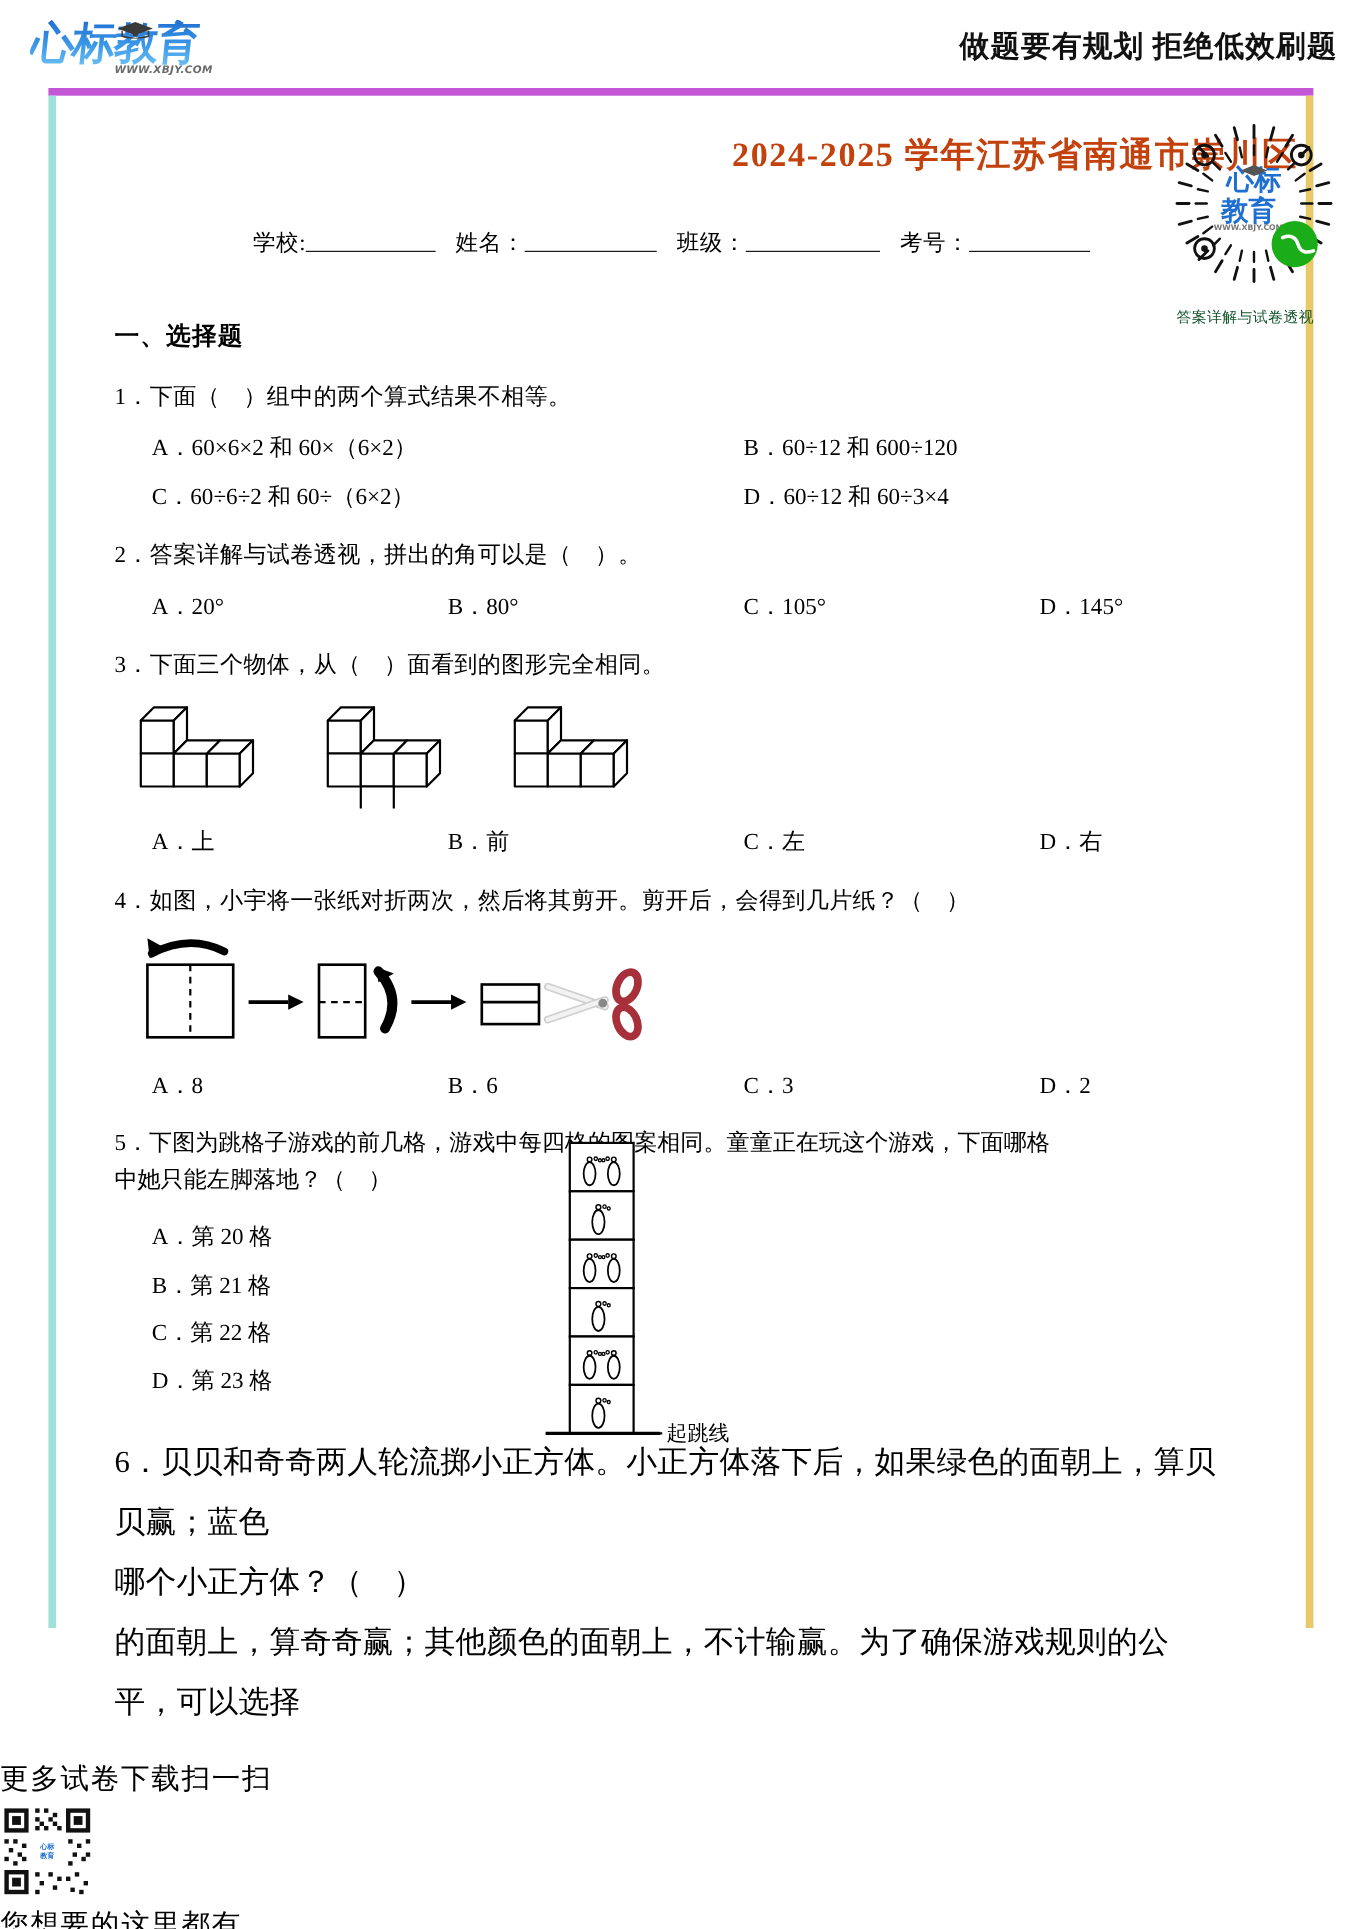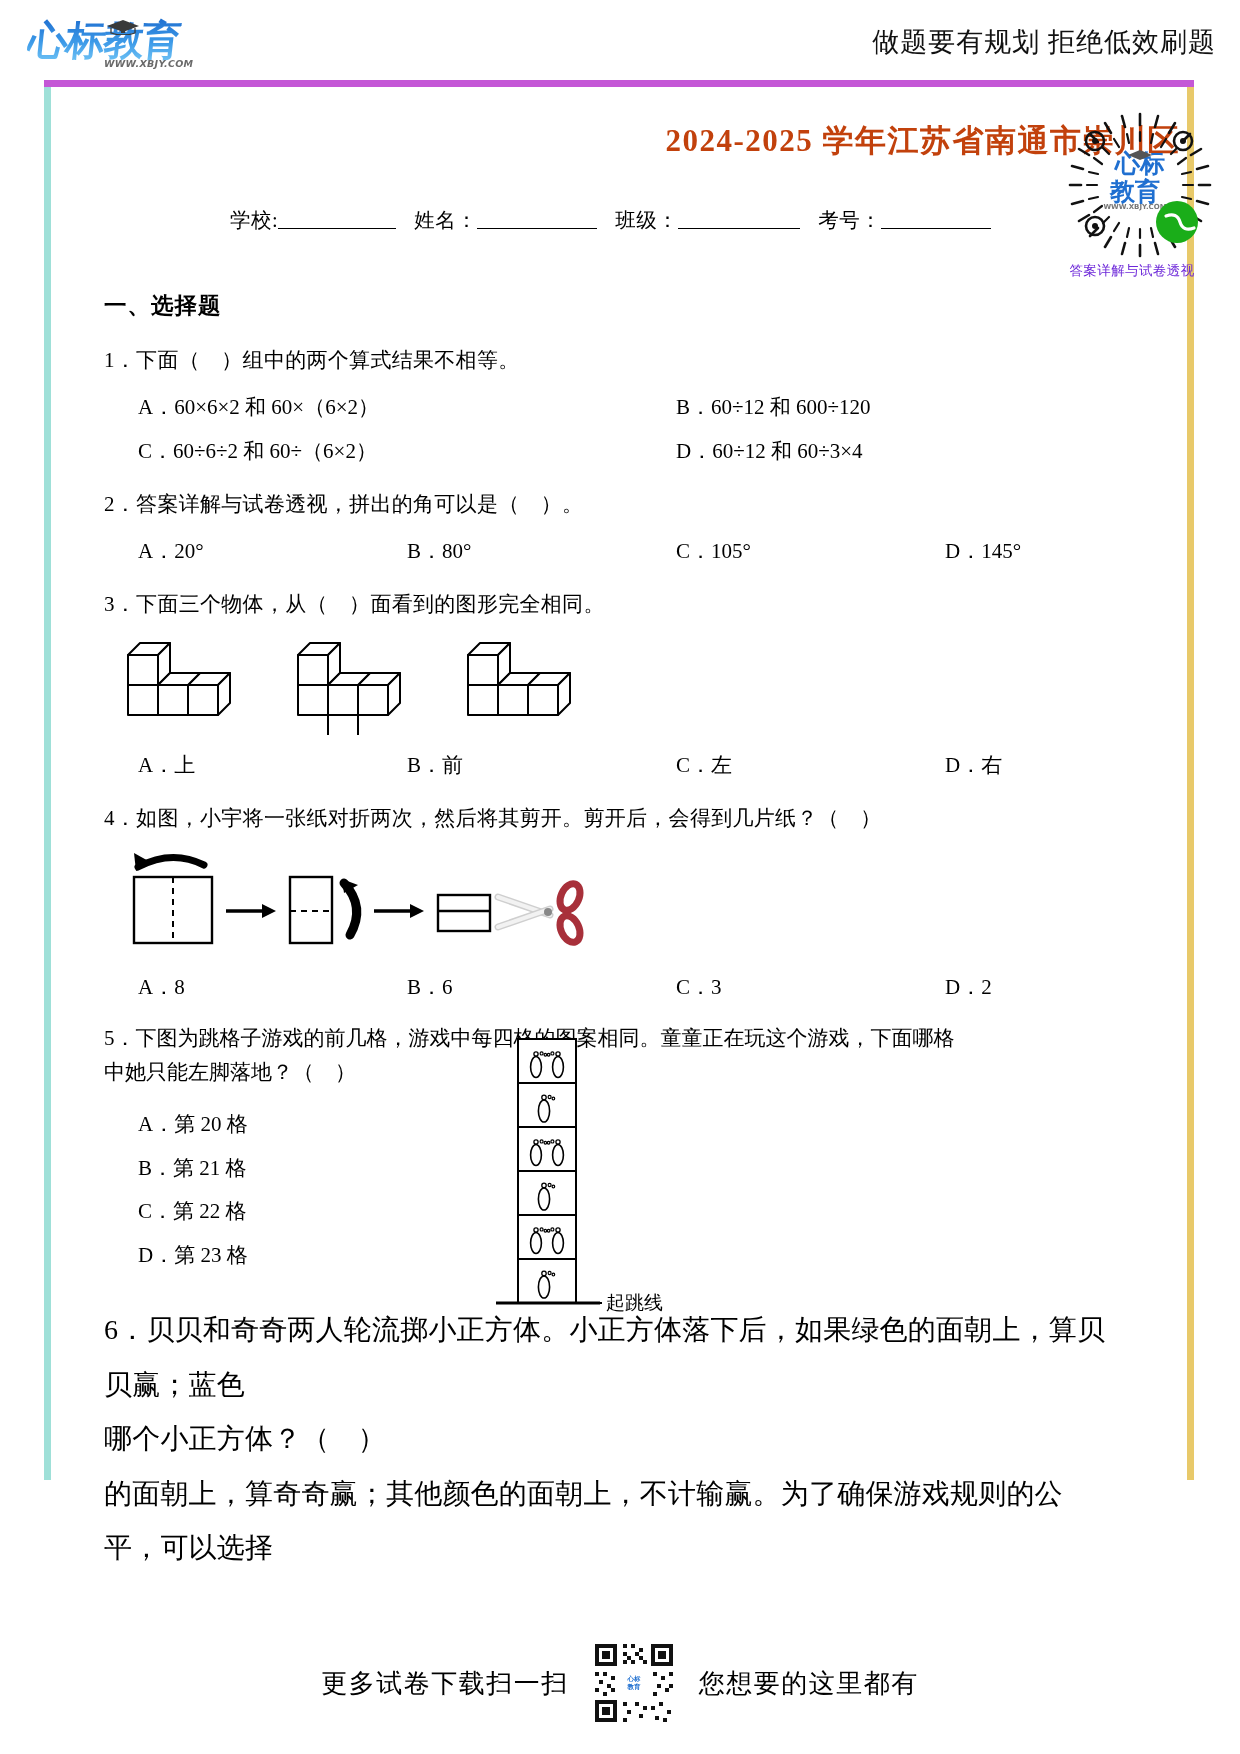--- a/index.html
+++ b/index.html
@@ -54,21 +54,21 @@
     font-weight: 700;
     font-style: italic;
     color: #6a6a6a;
     letter-spacing: 0.3px;
   }
   .banner-slogan {
     position: absolute;
     right: 24px; top: 24px;
     font-family: "Liberation Serif", serif;
     font-size: 27px;
-    font-weight: 400;
+    font-weight: 700;
     color: #111;
     letter-spacing: 1px;
     white-space: nowrap;
   }
 
   
   .page-frame {
     position: absolute;
     left: 44px; top: 80px;
     width: 1150px; height: 1400px;
@@ -112,24 +112,24 @@
     left: 985px; top: 14px;
     width: 190px;
     text-align: center;
   }
   .qr-circle {
     position: relative;
     width: 150px; height: 150px;
     margin: 0 auto;
   }
   .qr-caption {
-    margin-top: 2px;
+    margin-top: 20px;
     font-family: Liberation Sans, sans-serif;
     font-size: 13.5px;
-    color: #6d28d9;
+    color: #14532d;
     letter-spacing: 0.4px;
     white-space: nowrap;
     margin-left: -16px;
   }
 
   
   .info-line {
     margin-top: 44px;
     padding-left: 170px;
     font-size: 20.5px;
@@ -200,24 +200,24 @@
 
   
   .footer {
     position: absolute;
     left: 0; bottom: 26px;
     width: 1240px;
     height: 90px;
   }
   .footer-inner {
     display: flex;
-    align-items: center;
     justify-content: center;
-    gap: 22px;
+    gap: 6px;
     height: 90px;
+    flex-direction: column;
   }
   .footer-text {
     font-family: "Liberation Serif", serif;
     font-size: 26px;
     letter-spacing: 1.5px;
     color: #000;
     white-space: nowrap;
   }
   .footer-qr {
     width: 86px; height: 86px;

